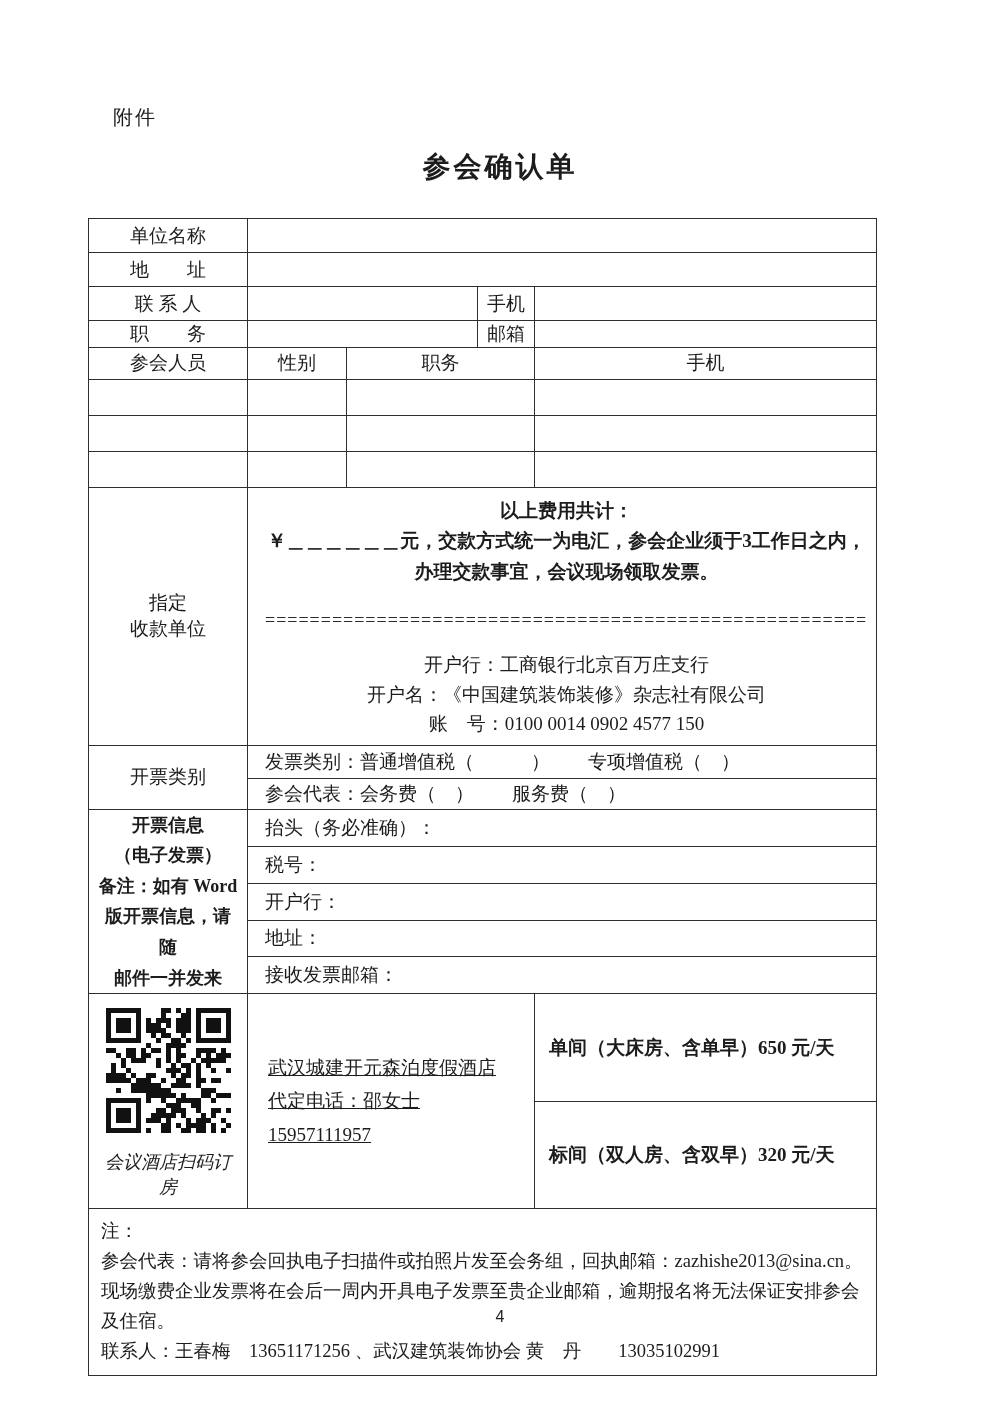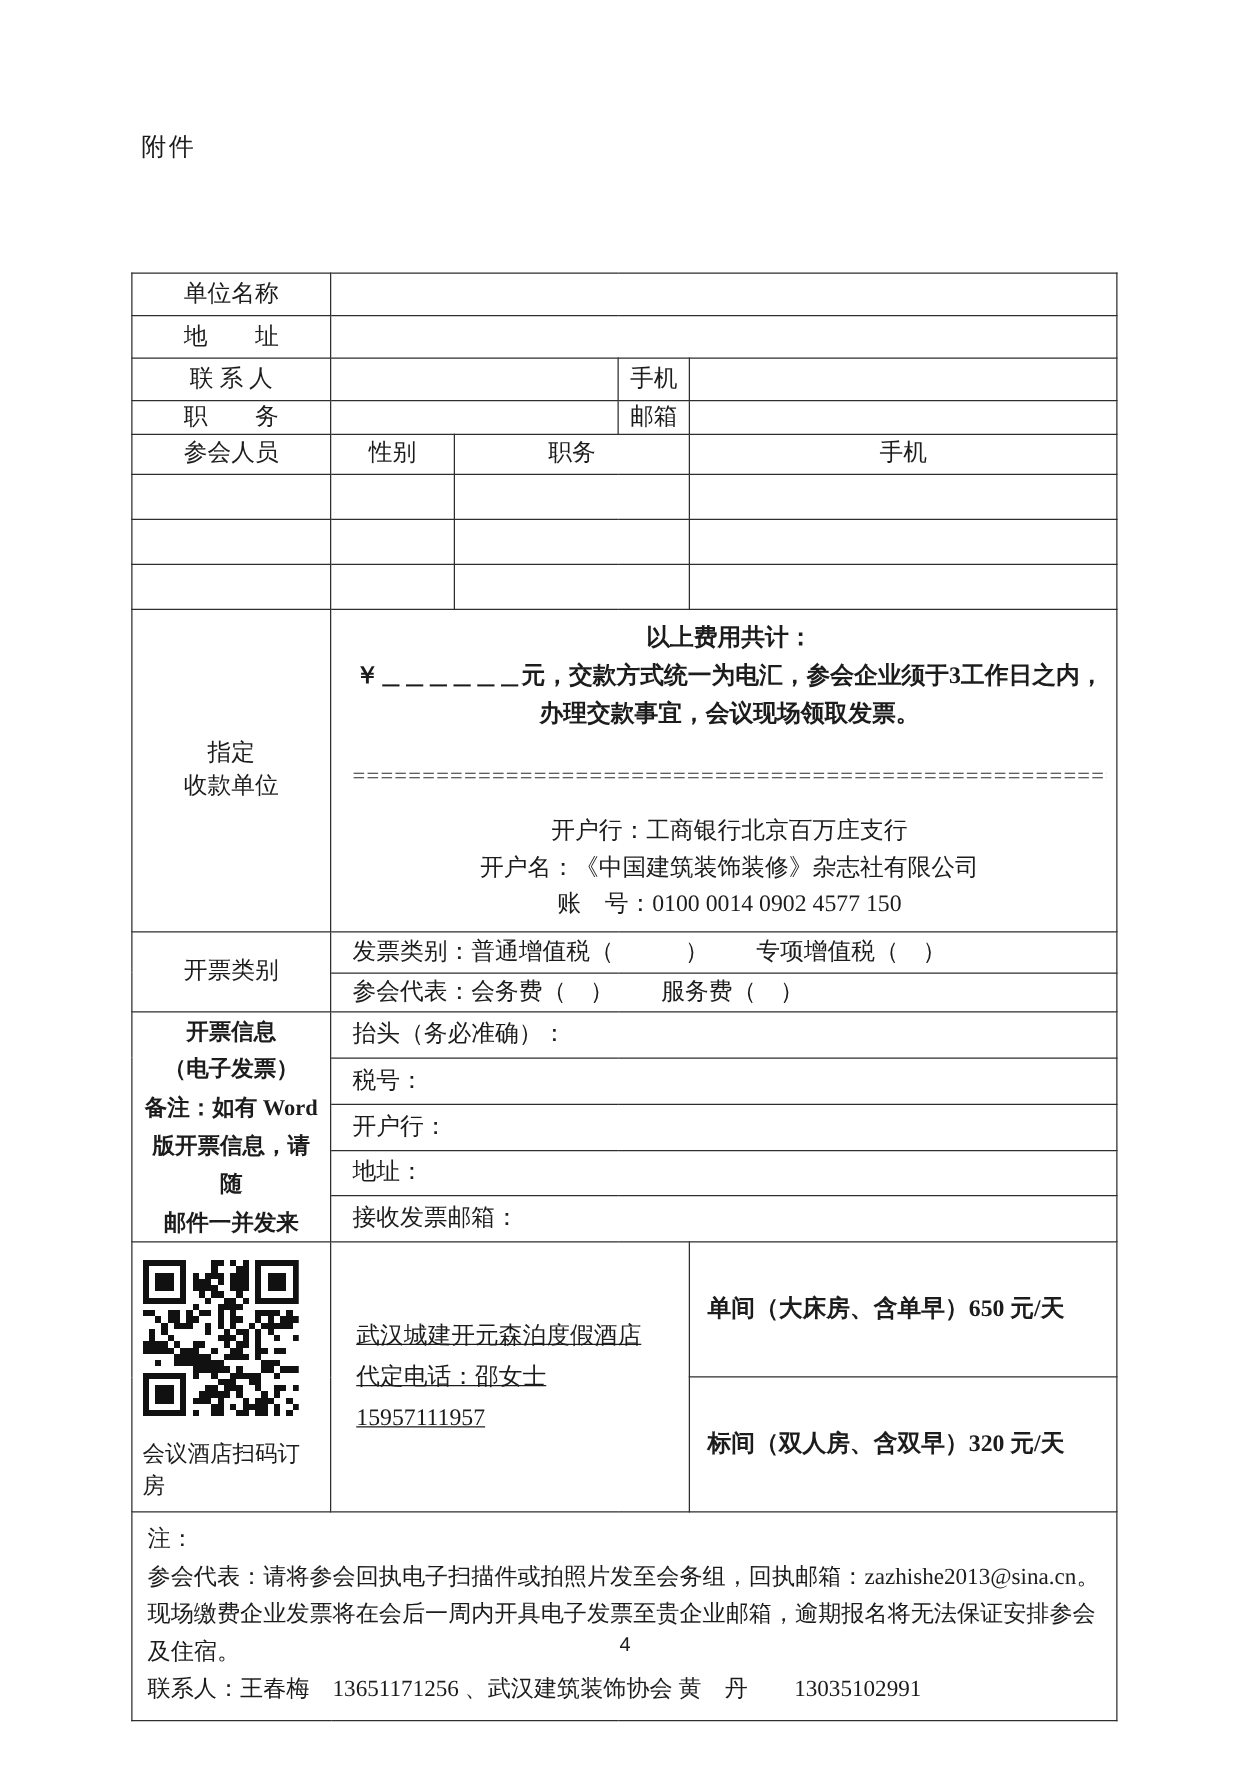--- a/index.html
+++ b/index.html
@@ -7,21 +7,21 @@
     width:1000px;height:1418px;background:#ffffff;position:relative;
     font-family:"Liberation Serif","DejaVu Serif",serif;
     color:#1c1c1c;
     -webkit-font-smoothing:antialiased;
   }
   .page{position:absolute;inset:0;background:#fff;}
   .attachment{position:absolute;left:113px;top:104px;font-size:20px;letter-spacing:2px;text-align:center;}
   .doc-title{position:absolute;left:0;top:148px;width:1000px;text-align:center;
     font-size:28px;font-weight:bold;letter-spacing:3px;}
   table.form{
-    position:absolute;left:105px;top:218px;width:788px;
+    position:absolute;left:88px;top:218px;width:788px;
     border-collapse:collapse;table-layout:fixed;
     font-size:19px;
     padding-left:11px;
   }
   table.form td{
     border:1px solid #2e2e2e;
     padding:0 8px;
     vertical-align:middle;
     overflow:hidden;
     line-height:1.35;
@@ -31,37 +31,38 @@
   .payee-label{line-height:1.7;}
   .payee-content{padding:8px 8px 6px 17px !important;vertical-align:top !important;text-align:center;}
   .bold{font-weight:bold;}
   .fee-block div{line-height:1.62;}
   .sep-line{
     white-space:nowrap;overflow:hidden;letter-spacing:1px;
     margin:20px 0 18px 0;font-size:18px;color:#2a2a2a;
   }
   .bank-block div{line-height:1.55;}
   .inv-line{padding-left:17px !important;}
-  .qr-cell{vertical-align:bottom !important;padding-bottom:8px !important;}
+  .qr-cell{text-align:center;vertical-align:bottom !important;padding-bottom:8px !important;font-style:italic;}
   .qr-box{display:inline-block;margin:14px 0 10px 0;}
   .qr-caption{font-size:18px;line-height:1.4;}
   .hotel-info{padding-left:20px !important;text-decoration:underline;}
   .hotel-info div{line-height:1.75;}
   .rate-cell{font-weight:bold;padding-left:14px !important;font-family:Liberation Serif, serif;}
   .notes-cell{padding:8px 10px 8px 12px !important;vertical-align:top !important;font-size:18.5px;}
   .notes-cell div{line-height:1.62;}
   .page-number{position:absolute;left:0;top:1308px;width:1000px;text-align:center;font-size:16px;
     font-family:"Liberation Sans","DejaVu Sans",sans-serif;}
 </style>
 </head>
 <body>
 
 <div class="page">
 
   <div class="attachment">附件</div>
+  <div class="doc-title">参会确认单</div>
 
   <table class="form">
     <colgroup>
       <col style="width:159px">
         <col style="width:99px">
         <col style="width:131px">
         <col style="width:57px">
         <col style="width:342px">
     </colgroup>
 

